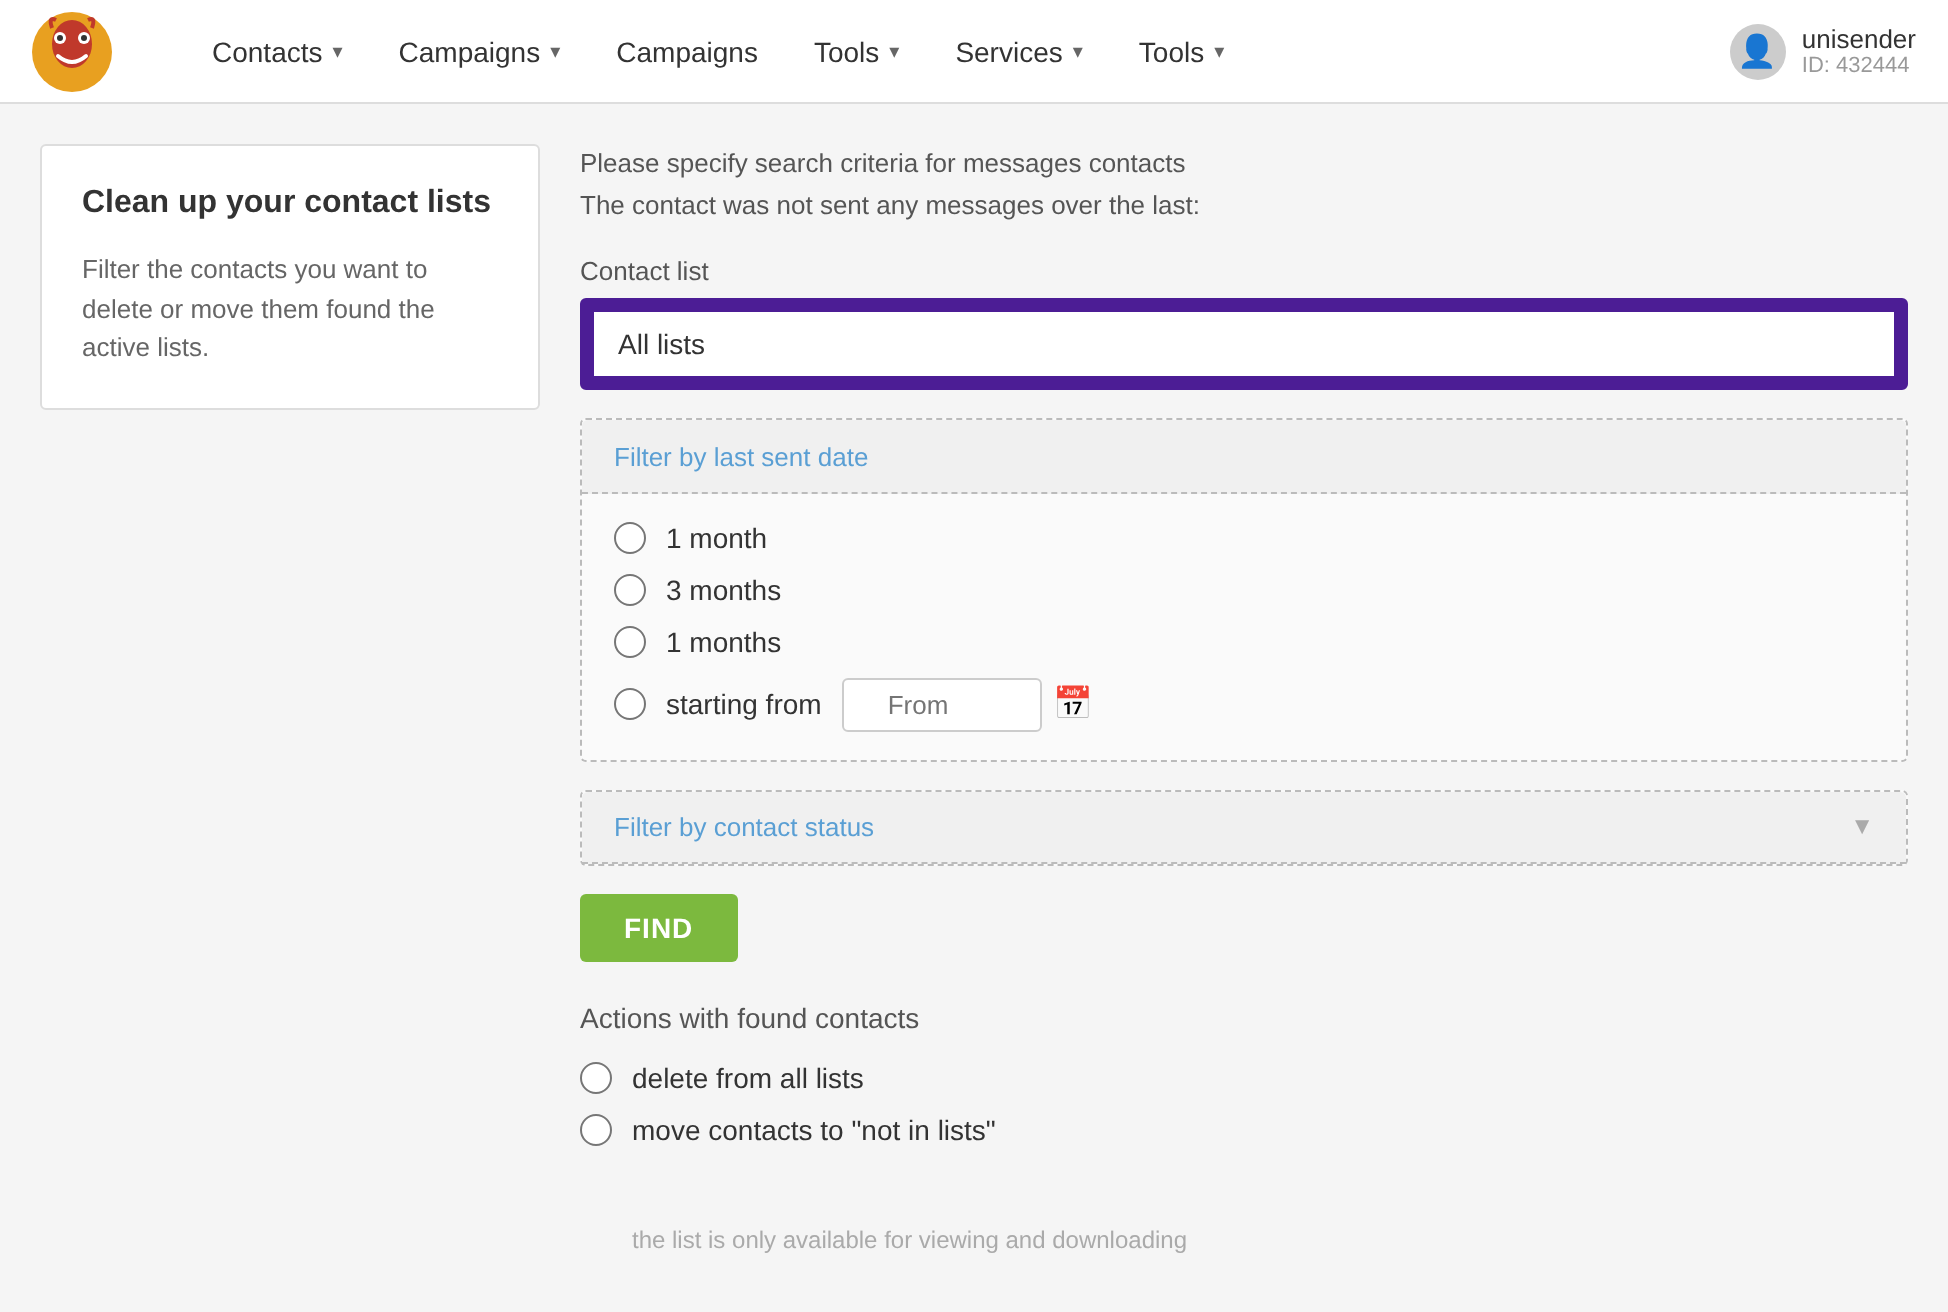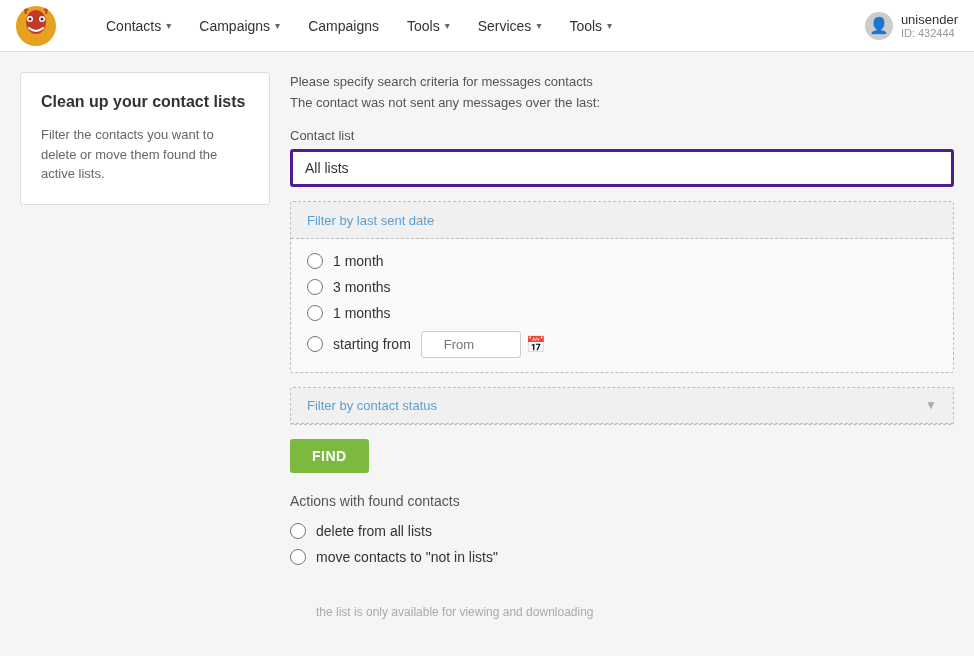--- a/index.html
+++ b/index.html
@@ -100,21 +100,21 @@
       line-height: 1.6;
     }
     .field-label {
       font-size: 13px;
       color: #555;
       margin-bottom: 6px;
     }
     .contact-list-select {
       width: 100%;
       padding: 8px 12px;
-      border: 3px solid #4c1d95;
+      border: 7px solid #4c1d95;
       border-radius: 3px;
       font-size: 14px;
       color: #333;
       background: #fff;
       appearance: none;
       cursor: pointer;
       margin-bottom: 14px;
     }
 
     

